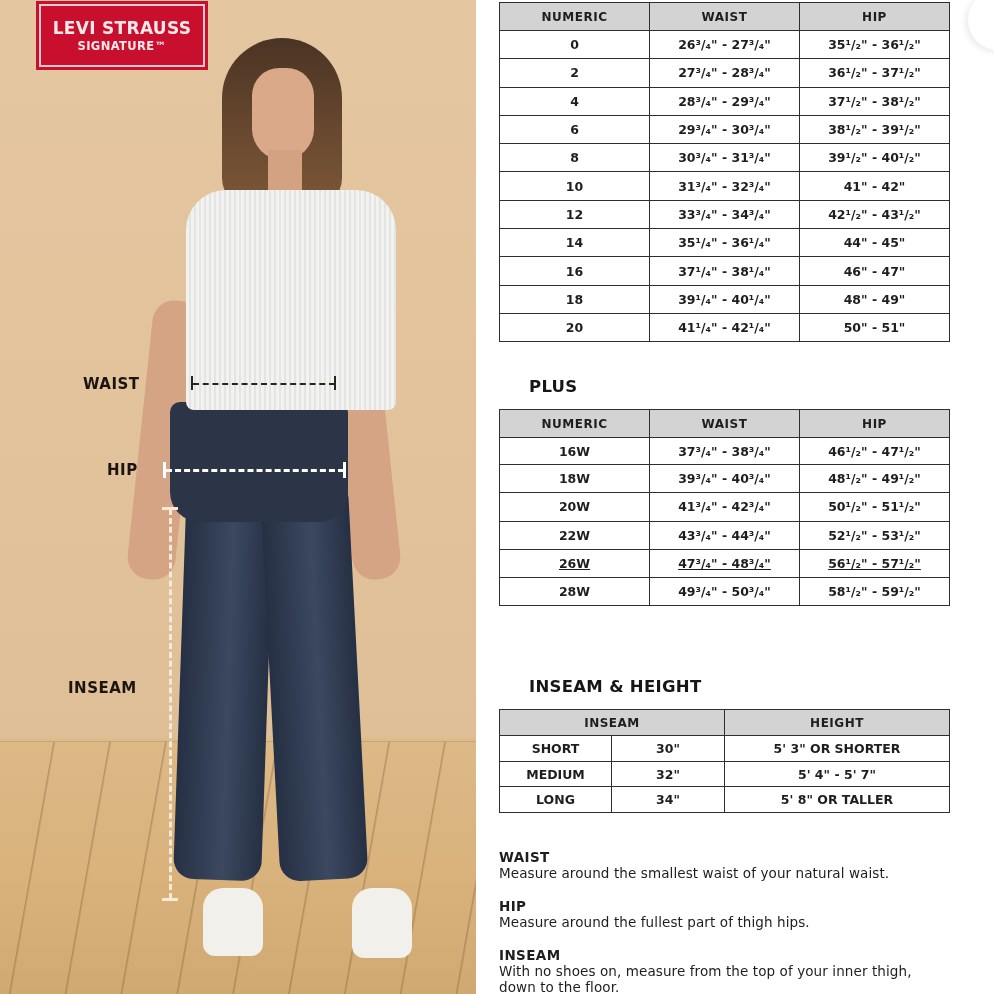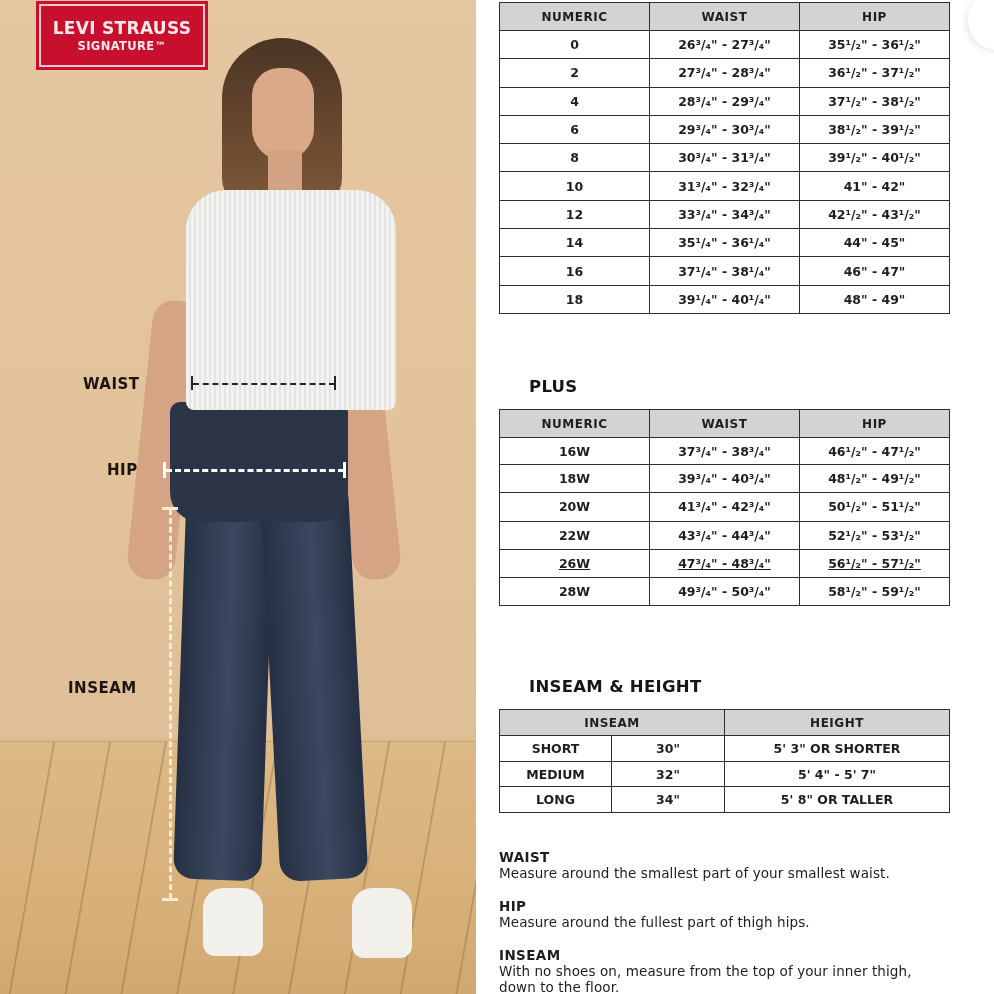--- a/index.html
+++ b/index.html
@@ -172,20 +172,25 @@
       </tr>
     <tr style="height:28.3px;">
         <td>16</td>
         <td>37¹/₄" - 38¹/₄"</td>
         <td>46" - 47"</td>
       </tr>
     <tr style="height:28.3px;">
         <td>18</td>
         <td>39¹/₄" - 40¹/₄"</td>
         <td>48" - 49"</td>
+      </tr>
+    <tr style="height:28.3px;">
+        <td>20</td>
+        <td>41¹/₄" - 42¹/₄"</td>
+        <td>50" - 51"</td>
       </tr>
   </tbody>
 </table>
 
 <span class="section-title" style="left:497px; top:377px;">PLUS</span>
 <table class="size" style="left:499px; top:409px; width:450px;">
   <colgroup>
       <col style="width:150px">
       <col style="width:150px">
       <col style="width:150px">
@@ -258,21 +263,21 @@
     <tr style="height:25.7px;">
         <td>LONG</td>
         <td>34"</td>
         <td>5' 8" OR TALLER</td>
       </tr>
   </tbody>
 </table>
 
 <div class="desc" style="top:849px;">
   <div class="h">WAIST</div>
-  <div class="p">Measure around the smallest part of your smallest waist.</div>
+  <div class="p">Measure around the smallest waist of your natural waist.</div>
 </div>
 <div class="desc" style="top:898px;">
   <div class="h">HIP</div>
   <div class="p">Measure around the fullest part of thigh hips.</div>
 </div>
 <div class="desc" style="top:947px; width:440px;">
   <div class="h">INSEAM</div>
   <div class="p">With no shoes on, measure from the top of your inner thigh, down to the floor.</div>
 </div>
 

